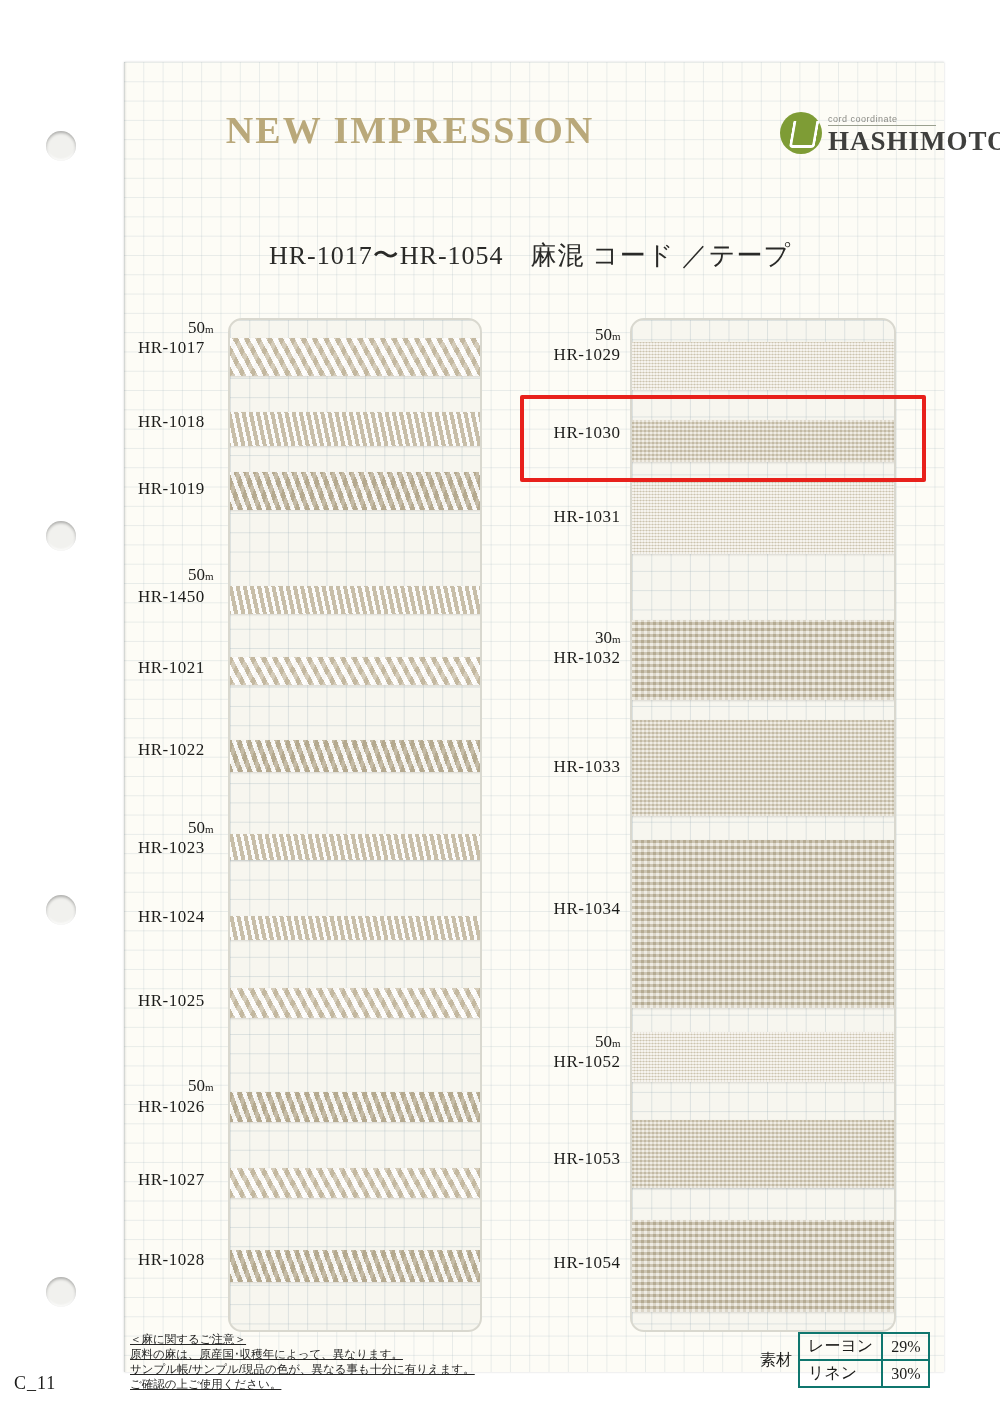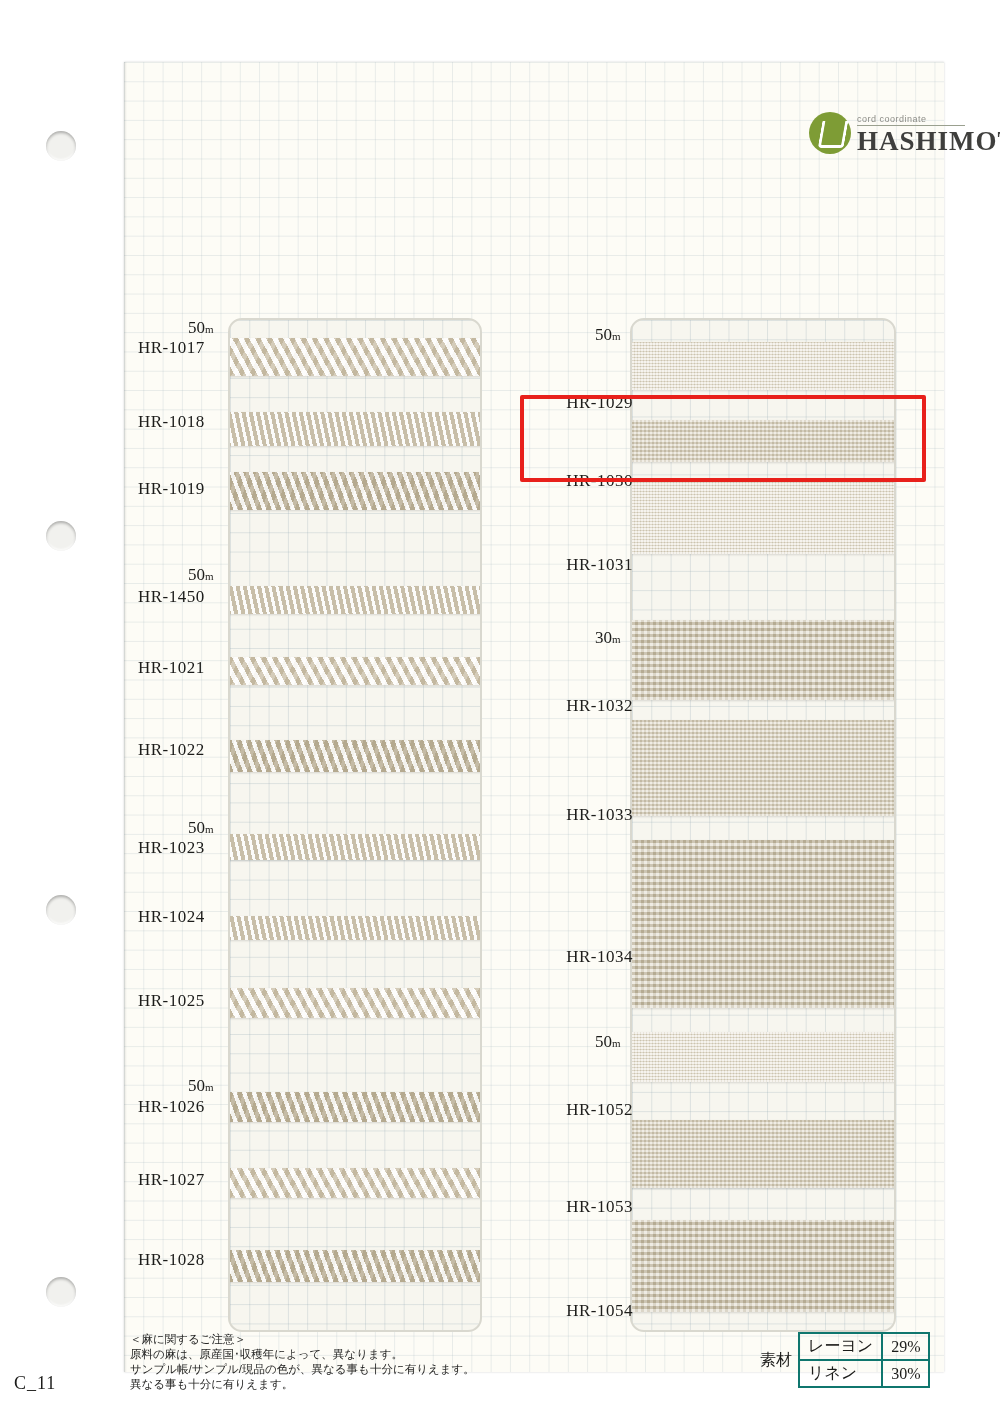--- a/index.html
+++ b/index.html
@@ -66,21 +66,21 @@
     text-align: center;
     font-family: "Liberation Serif", serif;
     font-weight: bold;
     font-size: 38px;
     letter-spacing: 2px;
     color: #b9a87a;
   }
   .logo {
     position: absolute;
     left: 780px; top: 108px;
-    width: 160px; height: 52px; margin-left: 29px;
+    width: 160px; height: 52px;
   }
   .logo-mark {
     position: absolute;
     left: 0; top: 4px;
     width: 42px; height: 42px;
     border-radius: 50%;
     background: #7e9c35;
   }
   .logo-mark::after {
     content: "";
@@ -198,21 +198,21 @@
   
   .label {
     position: absolute;
     font-family: "Liberation Serif", serif;
     font-size: 17px;
     color: #1c1c1a;
     letter-spacing: .5px;
     white-space: nowrap;
   }
   .label.left-col  { left: 138px; text-align: left; width: 90px; }
-  .label.right-col { left: 541px; text-align: right; width: 92px; margin-top: 48px; }
+  .label.right-col { left: 541px; text-align: center; width: 92px; }
 
   .len {
     position: absolute;
     font-family: "Liberation Serif", serif;
     font-size: 17px;
     color: #1c1c1a;
     white-space: nowrap;
   }
   .len span.u { font-size: 11px; }
 
@@ -227,20 +227,21 @@
   }
 
   
   .notes {
     position: absolute;
     left: 130px; top: 1332px;
     font-family: "Liberation Sans", sans-serif;
     font-size: 11.5px;
     line-height: 15px;
     color: #262625;
+    text-decoration: underline;
   }
 
   
   .mat {
     position: absolute;
     left: 752px; top: 1332px;
     font-family: "Liberation Serif", serif;
     font-size: 16px;
     color: #1c1c1a;
   }
@@ -271,28 +272,30 @@
   <div class="sheet">
     <div class="sheet-grid"></div>
     <div class="sheet-edge-left"></div>
   </div>
 
   <div class="hole h1"></div>
   <div class="hole h2"></div>
   <div class="hole h3"></div>
   <div class="hole h4"></div>
 
+  <div class="main-title">NEW  IMPRESSION</div>
 
   <div class="logo">
     <div class="logo-mark"></div>
     <div class="logo-top">cord coordinate</div>
     <div class="logo-rule"></div>
     <div class="logo-name">HASHIMOTO</div>
   </div>
 
+  <div class="sub-title">HR-1017〜HR-1054　麻混 コード ／テープ</div>
 
   <div class="col left">
     <div class="col-grid"></div>
 
     <div class="swatch" style="top:18px;height:38px;">
         <div class="tex t-braid"></div>
       </div>
     <div class="swatch" style="top:92px;height:34px;">
         <div class="tex t-twist"></div>
       </div>
@@ -389,21 +392,21 @@
   <div class="label right-col" style="top:1052px;">HR-1052</div>
   <div class="label right-col" style="top:1149px;">HR-1053</div>
   <div class="label right-col" style="top:1253px;">HR-1054</div>
 
   <div class="highlight"></div>
 
   <div class="notes">
     <div>＜麻に関するご注意＞</div>
     <div>原料の麻は、原産国･収穫年によって、異なります。</div>
     <div>サンプル帳/サンプル/現品の色が、異なる事も十分に有りえます。</div>
-    <div>異なる事も十分に有りえます。</div>
+    <div>ご確認の上ご使用ください。</div>
   </div>
 
   <div class="mat">
     <table>
       <tbody>
           <tr>
         <td class="nob" rowspan="2">素材</td>
         <td>レーヨン</td>
         <td class="val">29%</td>
       </tr>

